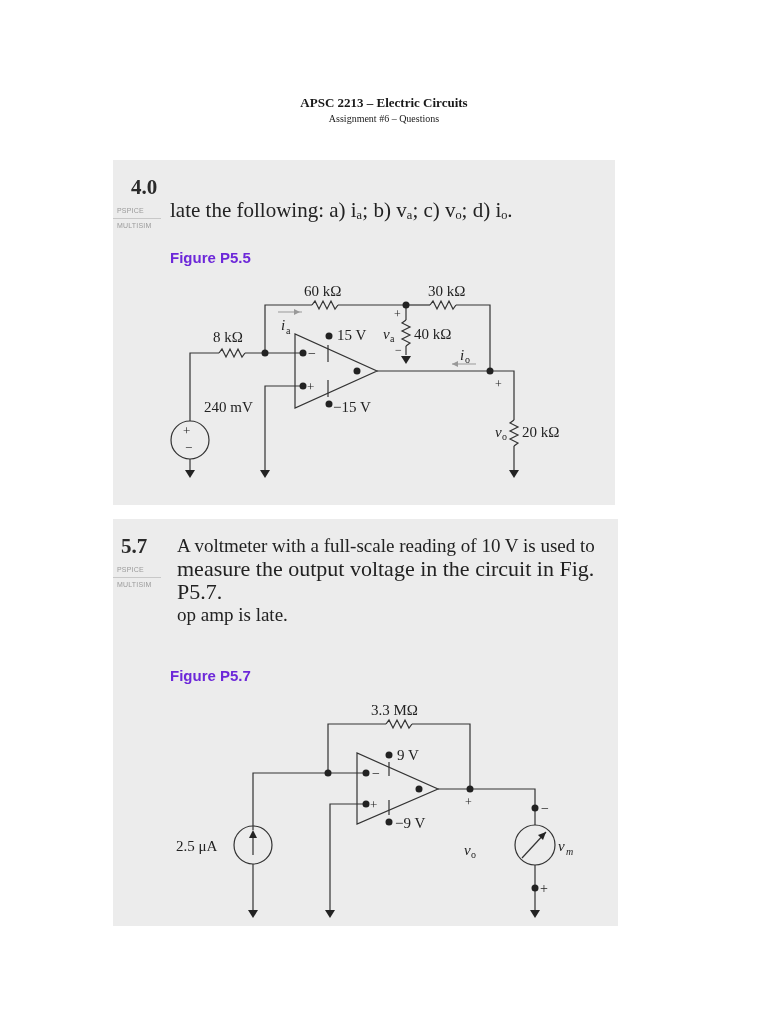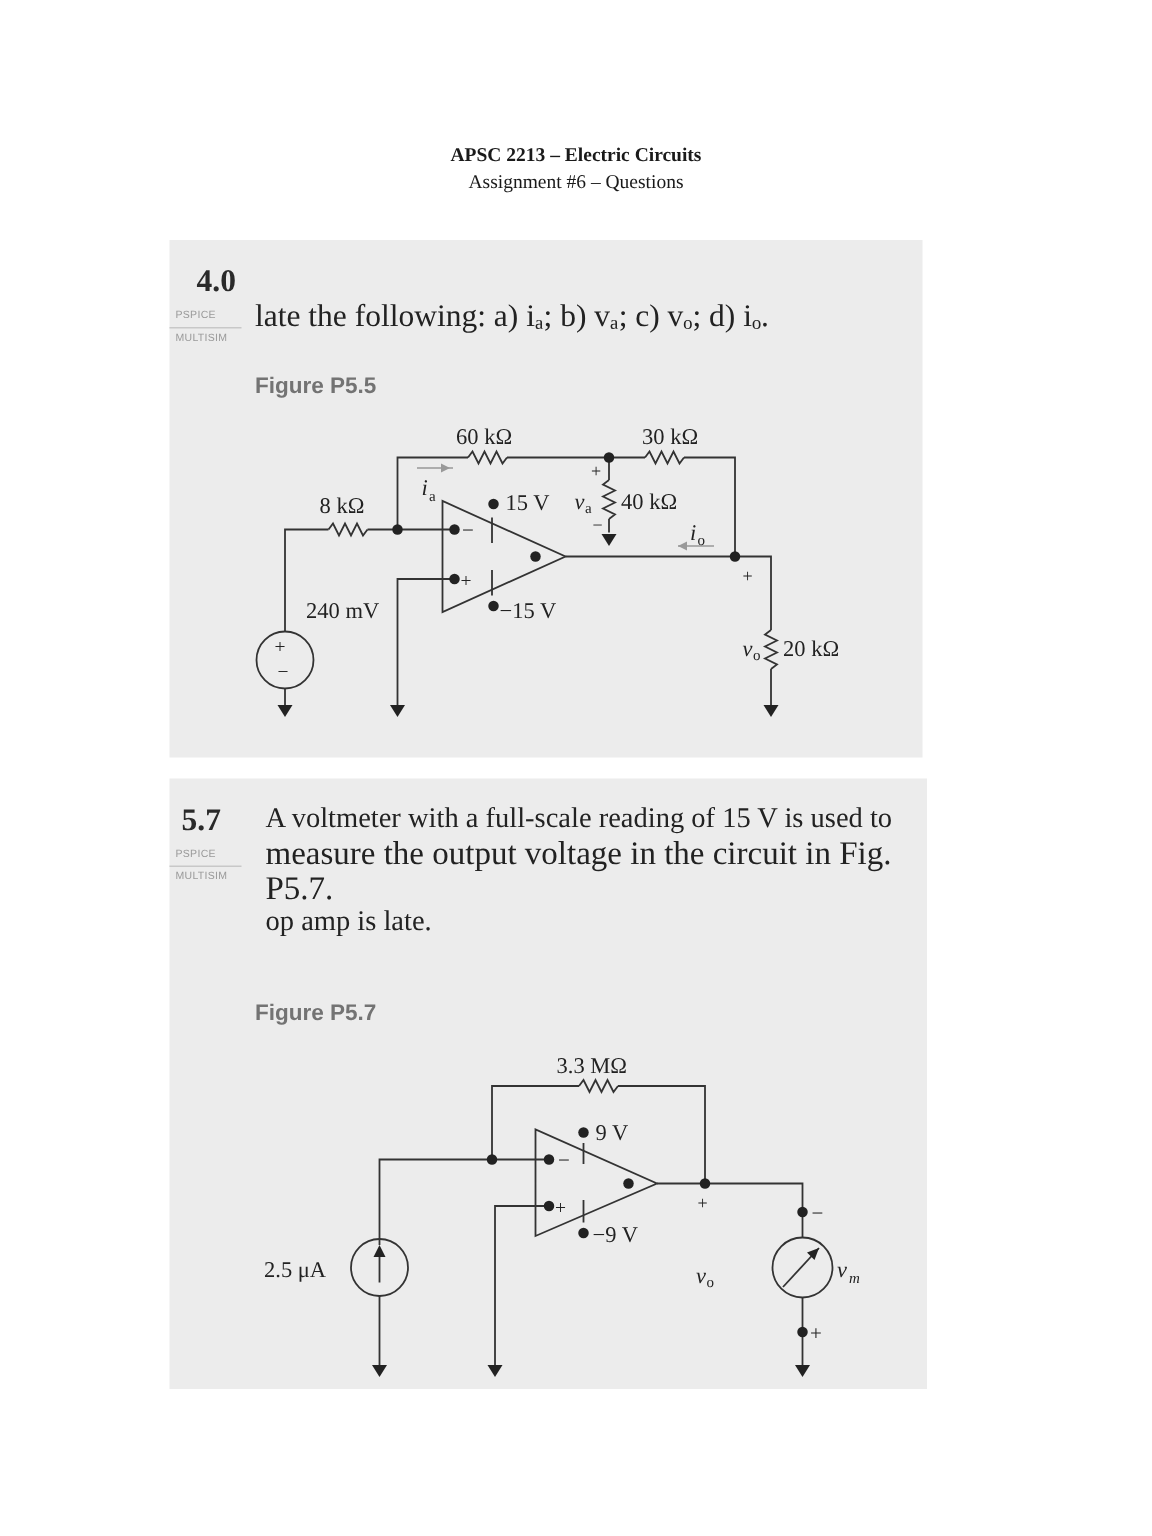--- a/index.html
+++ b/index.html
@@ -1,49 +1,49 @@
 <!DOCTYPE html>
 <html><head>
 <meta charset="utf-8">
 <style>
   html, body { margin:0; padding:0; }
   body { width:768px; height:1024px; background:#ffffff; position:relative; overflow:hidden;
          font-family:"Liberation Serif", serif; color:#1a1a1a; }
   .hdr { position:absolute; left:0; width:768px; text-align:center; }
   .hdr-title { top:95px; font-size:13px; font-weight:bold; }
-  .hdr-sub { top:113px; font-size:13px; }
+  .hdr-sub { top:113px; font-size:10px; }
   .scan { position:absolute; background:#ececec; }
   .scan1 { left:113px; top:160px; width:502px; height:345px; }
   .scan2 { left:113px; top:519px; width:505px; height:407px; }
   .pnum { position:absolute; font-weight:bold; font-size:21px; color:#2a2a2a; }
   .ptext { position:absolute; font-size:21px; line-height:23px; color:#222; }
   .tag { position:absolute; font-family:"Liberation Sans", sans-serif; font-size:7px; color:#9a9a9a; letter-spacing:0.2px; }
   .tagline { position:absolute; height:1px; background:#c8c8c8; }
-  .figlbl { position:absolute; font-family:"Liberation Sans", sans-serif; font-weight:bold; font-size:15px; color:#737373; }
+  .figlbl { position:absolute; font-family:"Liberation Sans", sans-serif; font-weight:bold; font-size:15px; color:#6d28d9; }
   svg { position:absolute; left:0; top:0; }
   svg text { font-family:"Liberation Serif", serif; fill:#222; }
 </style>
 </head>
 <body>
 
 <div class="hdr hdr-title">APSC 2213 – Electric Circuits</div>
 <div class="hdr hdr-sub">Assignment #6 – Questions</div>
 
 <div class="scan scan1">
   <span class="pnum" style="left:18px;top:15px;">4.0</span>
   <span class="ptext" style="left:57px;top:39px;">late the following: a) iₐ;  b) vₐ;  c) vₒ;  d) iₒ.</span>
   <span class="tag" style="left:4px;top:47px;">PSPICE</span>
   <div class="tagline" style="left:0px;top:58px;width:48px;"></div>
   <span class="tag" style="left:4px;top:62px;">MULTISIM</span>
   <span class="figlbl" style="left:57px;top:89px;">Figure P5.5</span>
 </div>
 
 <div class="scan scan2">
   <span class="pnum" style="left:8px;top:15px;">5.7</span>
-  <span class="ptext" style="left:64px;top:15px;font-size:19px;">A voltmeter with a full-scale reading of 15 V is used to</span>
+  <span class="ptext" style="left:64px;top:15px;font-size:19px;">A voltmeter with a full-scale reading of 10 V is used to</span>
   <span class="ptext" style="left:64px;top:38px;font-size:22px;">measure the output voltage in the circuit in Fig. P5.7.</span>
   <span class="ptext" style="left:64px;top:84px;font-size:19px;">op amp is late.</span>
   <span class="tag" style="left:4px;top:47px;">PSPICE</span>
   <div class="tagline" style="left:0px;top:58px;width:48px;"></div>
   <span class="tag" style="left:4px;top:62px;">MULTISIM</span>
   <span class="figlbl" style="left:57px;top:148px;">Figure P5.7</span>
 </div>
 
 <svg width="768" height="1024" viewBox="0 0 768 1024">
   <defs>

